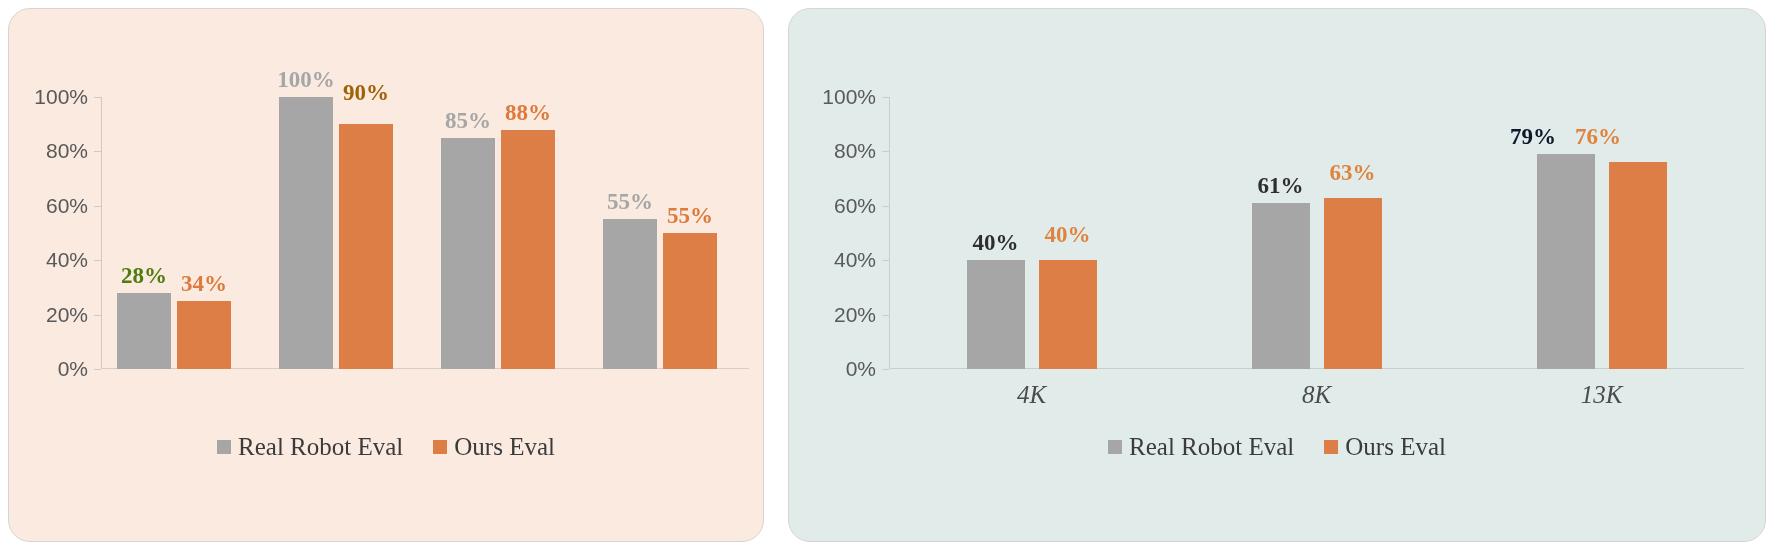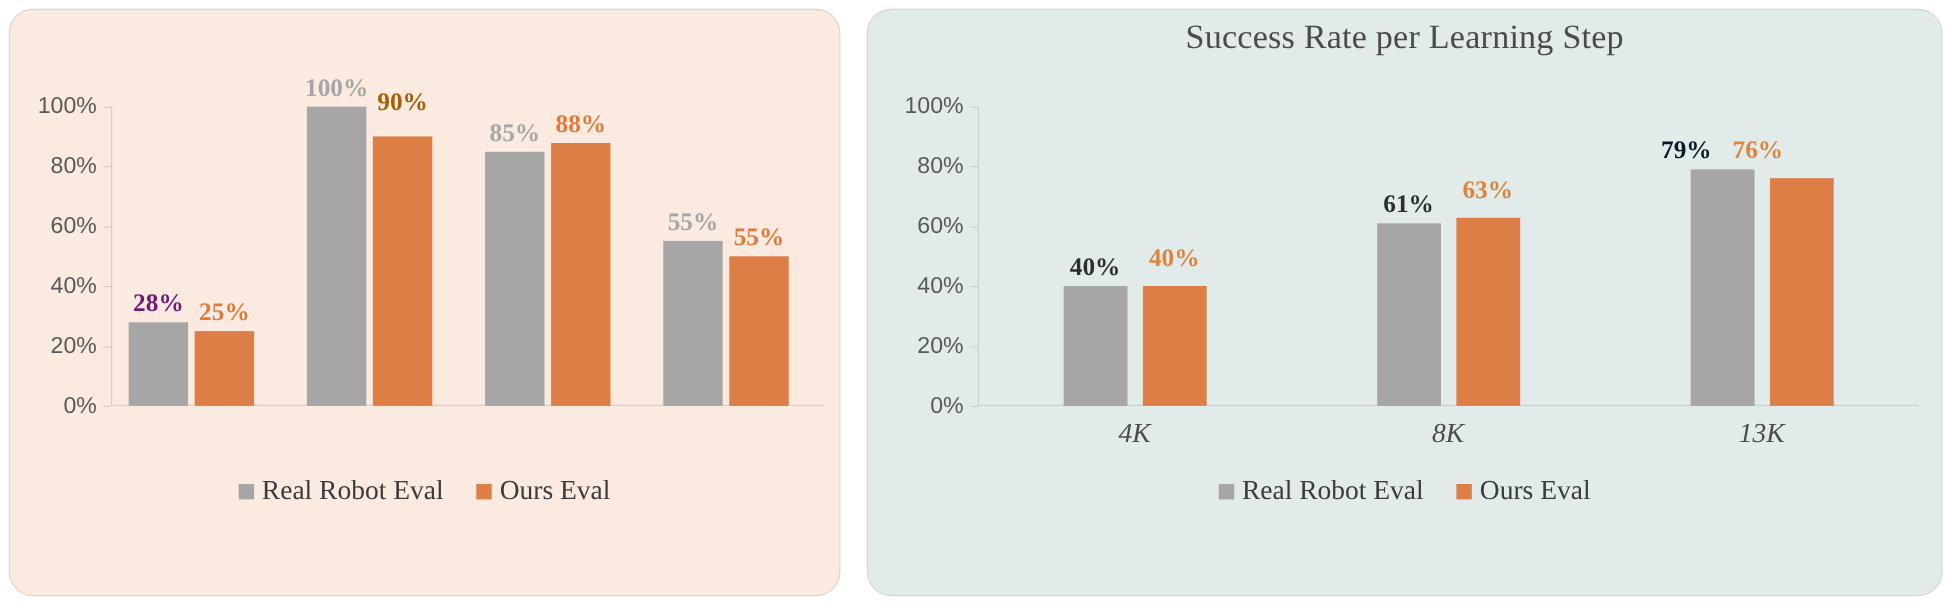--- a/index.html
+++ b/index.html
@@ -86,23 +86,23 @@
           <div class="ylab" style="top: 163.2px;">40%</div>
           <div class="tick" style="top: 108.8px;"></div>
           <div class="ylab" style="top: 108.8px;">60%</div>
           <div class="tick" style="top: 54.4px;"></div>
           <div class="ylab" style="top: 54.4px;">80%</div>
           <div class="tick" style="top: 0px;"></div>
           <div class="ylab" style="top: 0px;">100%</div>
         </div>
       <div class="bars" id="bars-left">
           <div class="bar gray" style="left: 16px; width: 54px; height: 76.16px; background: rgb(166, 166, 166);"></div>
-          <div class="dlabel gray" style="left: 43px; top: 189.84px; color: #701a75;">28%</div>
+          <div class="dlabel gray" style="left: 43px; top: 189.84px; color: #4d7c0f;">28%</div>
           <div class="bar orange" style="left: 76px; width: 54px; height: 68px; background: rgb(220, 126, 69);"></div>
-          <div class="dlabel orange" style="left: 103px; top: 198px; color: rgb(221, 122, 60);">25%</div>
+          <div class="dlabel orange" style="left: 103px; top: 198px; color: rgb(221, 122, 60);">34%</div>
           <div class="bar gray" style="left: 178px; width: 54px; height: 272px; background: rgb(166, 166, 166);"></div>
           <div class="dlabel gray" style="left: 205px; top: -6px; color: rgb(166, 166, 166);">100%</div>
           <div class="bar orange" style="left: 238px; width: 54px; height: 244.8px; background: rgb(220, 126, 69);"></div>
           <div class="dlabel orange" style="left: 265px; top: 7px; color: #a16207;">90%</div>
           <div class="bar gray" style="left: 340px; width: 54px; height: 231.2px; background: rgb(166, 166, 166);"></div>
           <div class="dlabel gray" style="left: 367px; top: 34.8px; color: rgb(166, 166, 166);">85%</div>
           <div class="bar orange" style="left: 400px; width: 54px; height: 239.36px; background: rgb(220, 126, 69);"></div>
           <div class="dlabel orange" style="left: 427px; top: 26.64px; color: rgb(221, 122, 60);">88%</div>
           <div class="bar gray" style="left: 502px; width: 54px; height: 149.6px; background: rgb(166, 166, 166);"></div>
           <div class="dlabel gray" style="left: 529px; top: 116.4px; color: rgb(166, 166, 166);">55%</div>
@@ -118,21 +118,20 @@
           <span class="legend-text">Real Robot Eval</span>
         </div>
         <div class="legend-item">
           <span class="swatch orange" style="background: rgb(220, 126, 69);"></span>
           <span class="legend-text">Ours Eval</span>
         </div>
       </div>
   </div>
 
   <div class="panel right">
-    <div class="chart-title">Success Rate per Learning Step</div>
 
     <div class="plot" id="plot-right">
       <div class="axis-line"></div>
       <div class="baseline"></div>
       <div class="ticks" id="ticks-right">
           <div class="tick" style="top: 272px;"></div>
           <div class="ylab" style="top: 272px;">0%</div>
           <div class="tick" style="top: 217.6px;"></div>
           <div class="ylab" style="top: 217.6px;">20%</div>
           <div class="tick" style="top: 163.2px;"></div>

